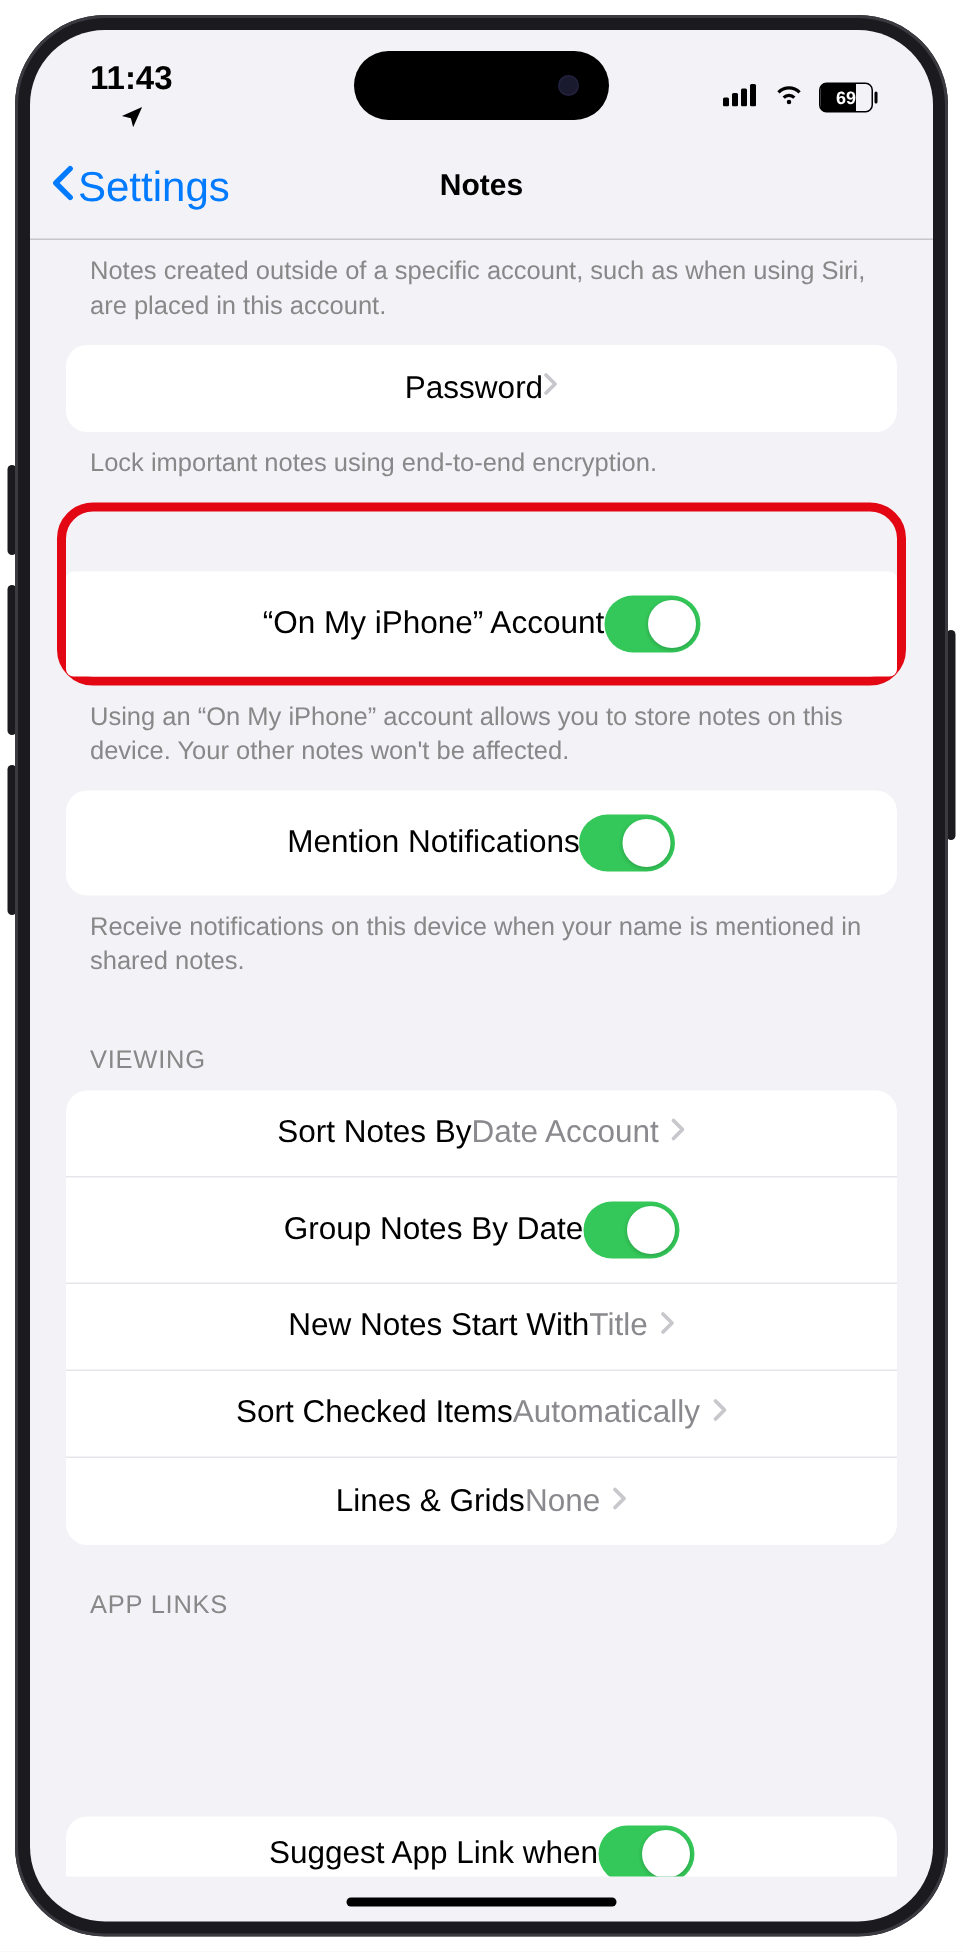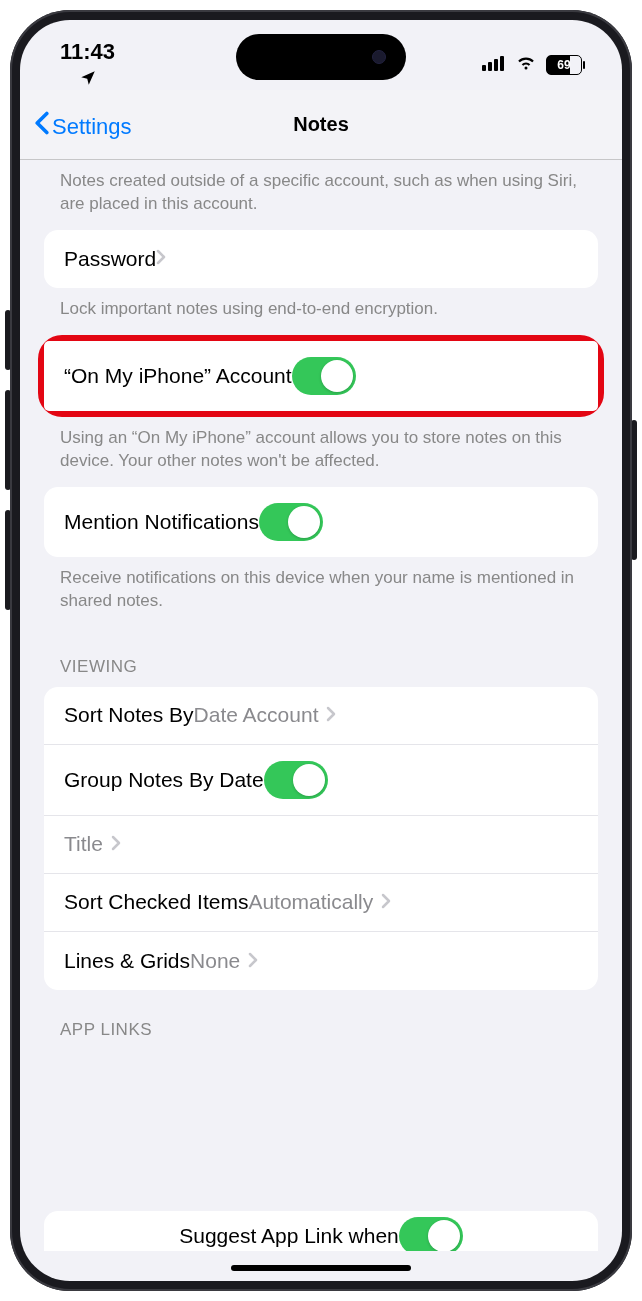--- a/index.html
+++ b/index.html
@@ -155,23 +155,23 @@
     background: rgba(242,242,247,0.95);
     border-bottom: 0.5px solid #c6c6c8;
     display: flex;
     align-items: center;
     justify-content: center;
   }
   .nav-back {
     position: absolute;
     left: 14px;
     color: #007aff;
-    font-size: 22px;
-    display: flex;
-    align-items: flex-end;
+    font-size: 28px;
+    display: flex;
+    align-items: center;
     gap: 2px;
   }
   .back-chevron {
     font-size: 30px;
     font-weight: 300;
     line-height: 1;
   }
   .nav-title {
     font-size: 20px;
     font-weight: 600;
@@ -199,21 +199,21 @@
     letter-spacing: 0.5px;
   }
   .cell-group {
     background: #fff;
     border-radius: 14px;
     overflow: hidden;
   }
   .cell {
     display: flex;
     align-items: center;
-    justify-content: flex-start;
+    justify-content: center;
     padding: 16px 20px;
     min-height: 58px;
     font-size: 21px;
     border-bottom: 0.5px solid #e5e5ea;
   }
   .cell:last-child { border-bottom: none; }
   .cell-label { color: #000; }
   .cell-value { color: #8a8a8e; display: flex; align-items: center; gap: 8px; }
   .chevron-right {
     color: #c7c7cc;
@@ -238,20 +238,21 @@
     border-radius: 50%;
     box-shadow: 0 1px 3px rgba(0,0,0,0.2);
   }
   .highlight-box {
     border: 6px solid #e30613;
     border-radius: 24px;
     margin: 0 -6px;
   }
   .highlight-box .cell-group {
     border-radius: 5px;
+    margin-top: 40px;
   }
   .home-indicator {
     position: absolute;
     bottom: 10px;
     left: 50%;
     transform: translateX(-50%);
     width: 180px;
     height: 6px;
     background: #000;
     border-radius: 3px;
@@ -371,20 +372,21 @@
             <span><svg width="10" height="16" viewBox="0 0 10 16" fill="none" stroke="#c7c7cc" stroke-width="2.5" stroke-linecap="round" stroke-linejoin="round">
                   <polyline points="2,2 8,8 2,14"></polyline>
                 </svg></span>
           </span>
         </div>
         <div class="cell">
           <span class="cell-label">Group Notes By Date</span>
           <div class="toggle"></div>
         </div>
         <div class="cell">
+          <span class="cell-label">New Notes Start With</span>
           <span class="cell-value">
             <span>Title</span>
             <span><svg width="10" height="16" viewBox="0 0 10 16" fill="none" stroke="#c7c7cc" stroke-width="2.5" stroke-linecap="round" stroke-linejoin="round">
                   <polyline points="2,2 8,8 2,14"></polyline>
                 </svg></span>
           </span>
         </div>
         <div class="cell">
           <span class="cell-label">Sort Checked Items</span>
           <span class="cell-value">

